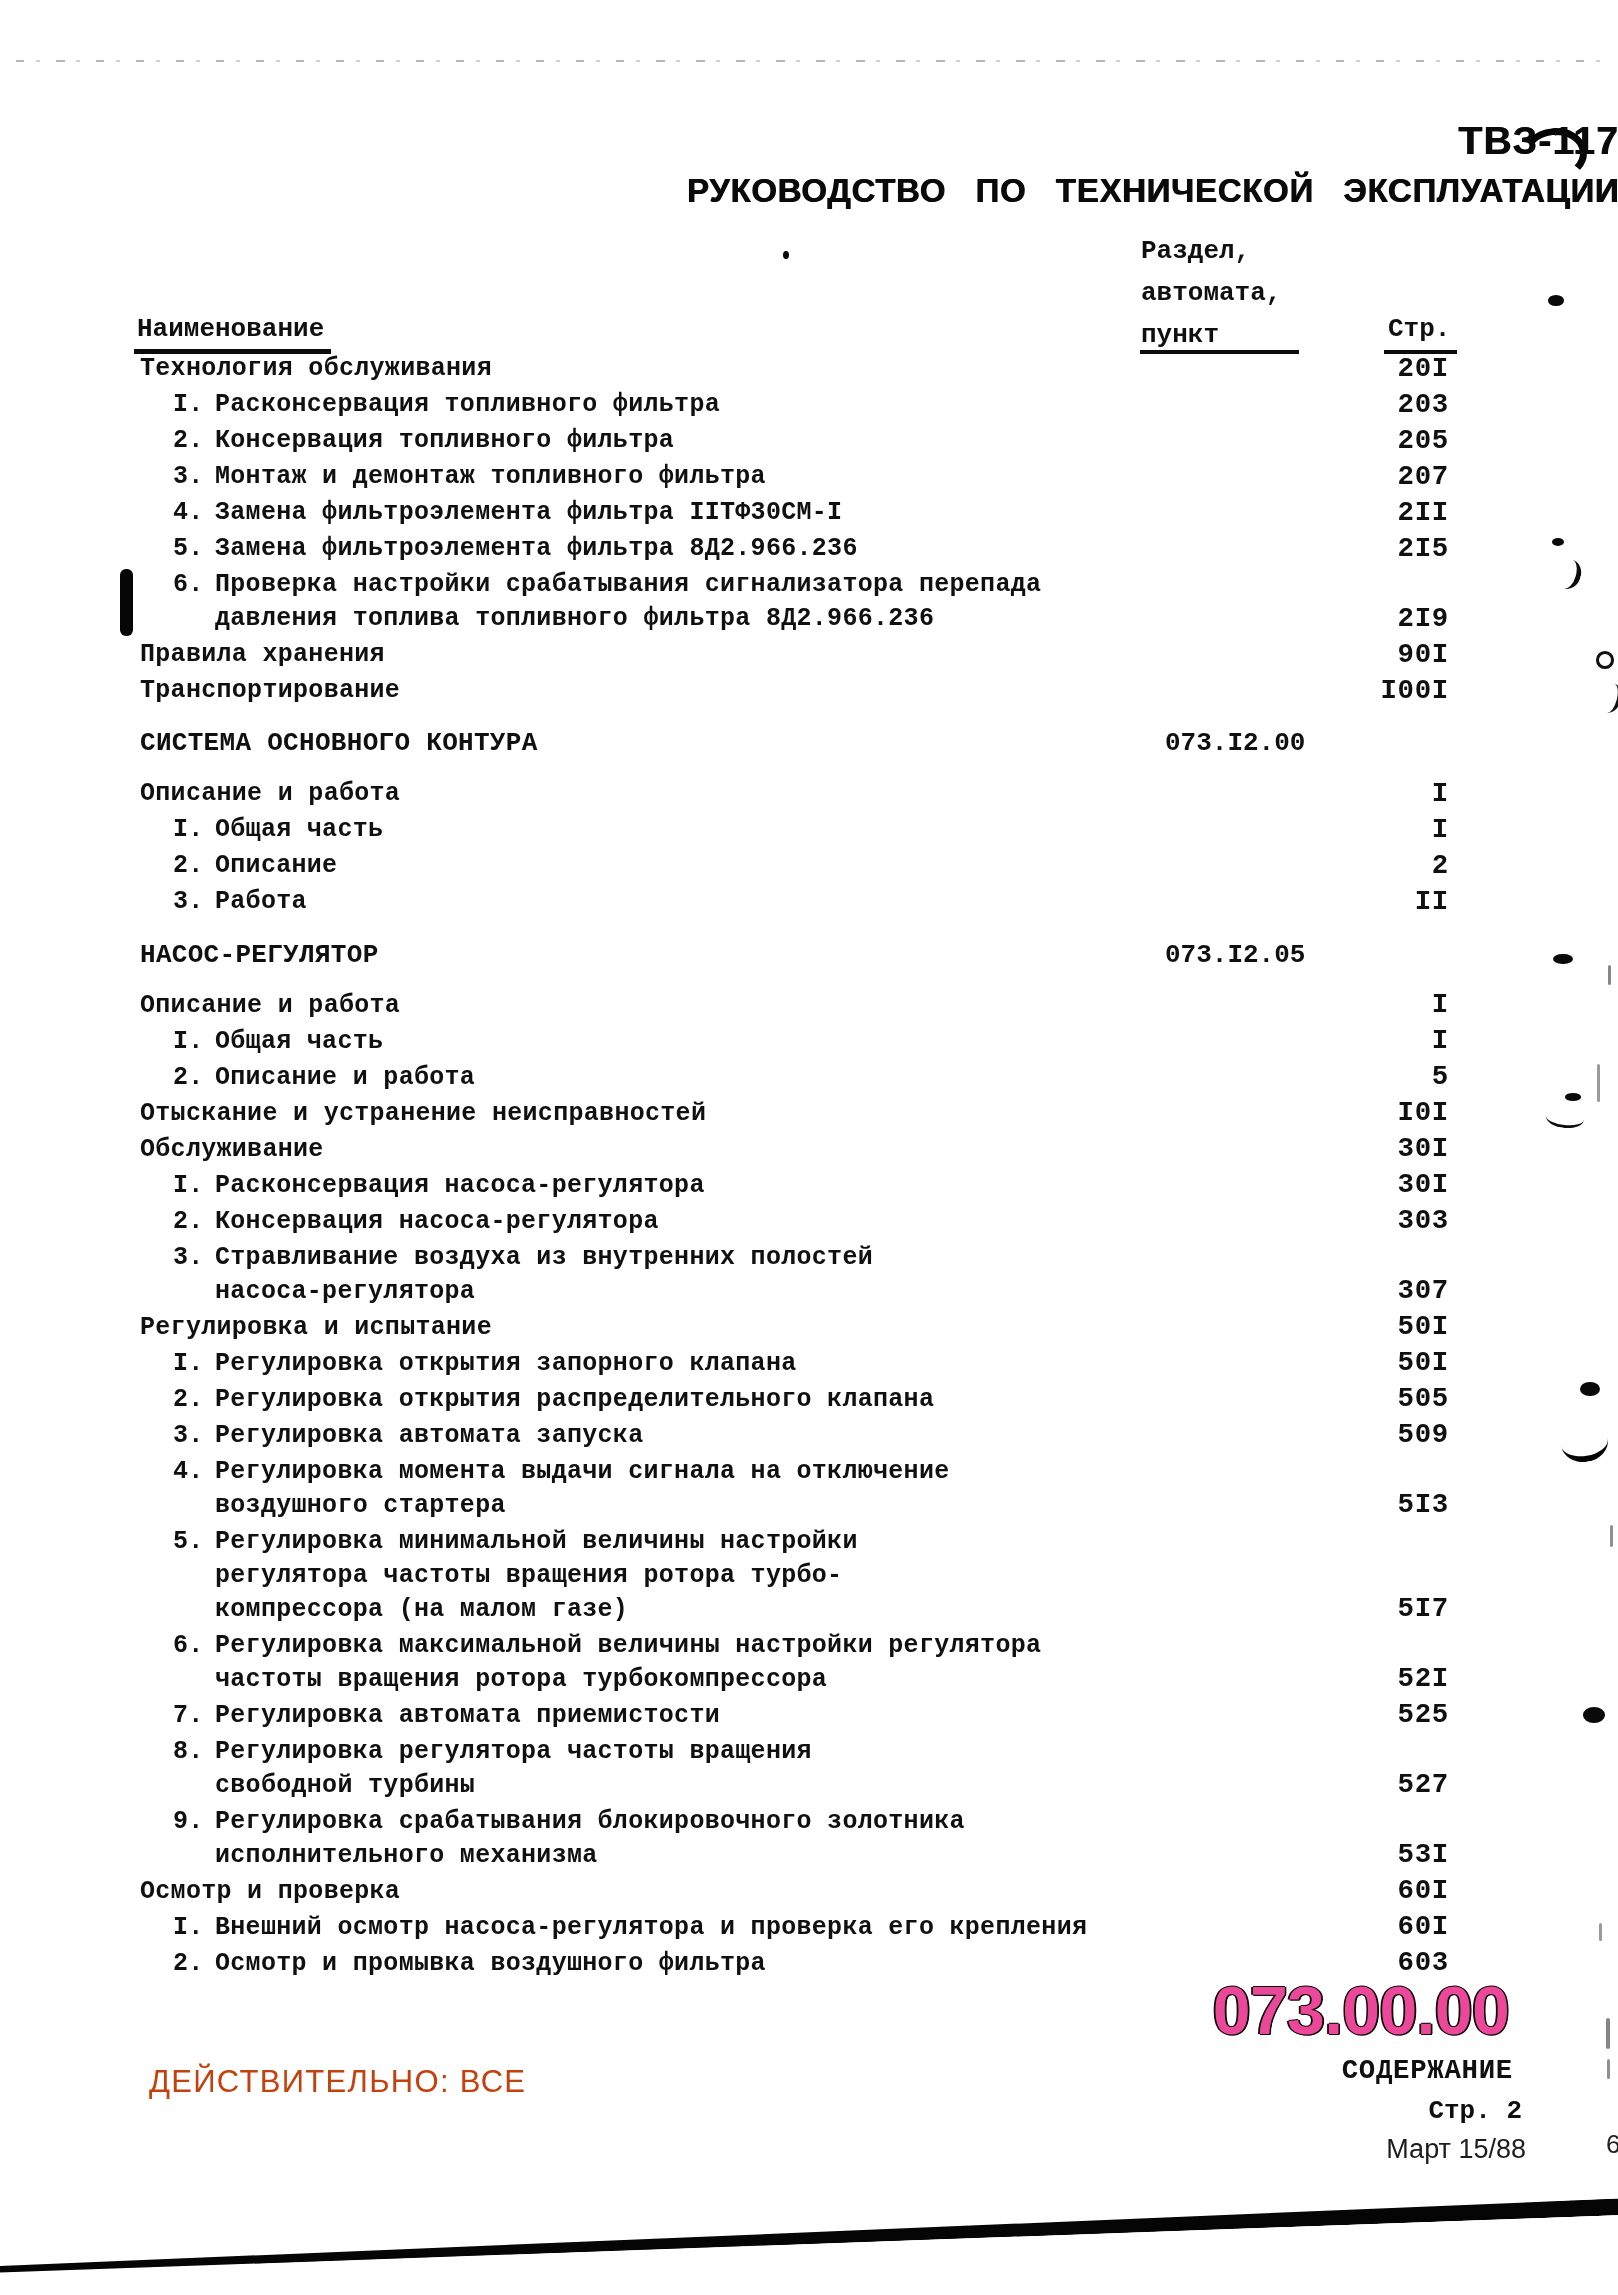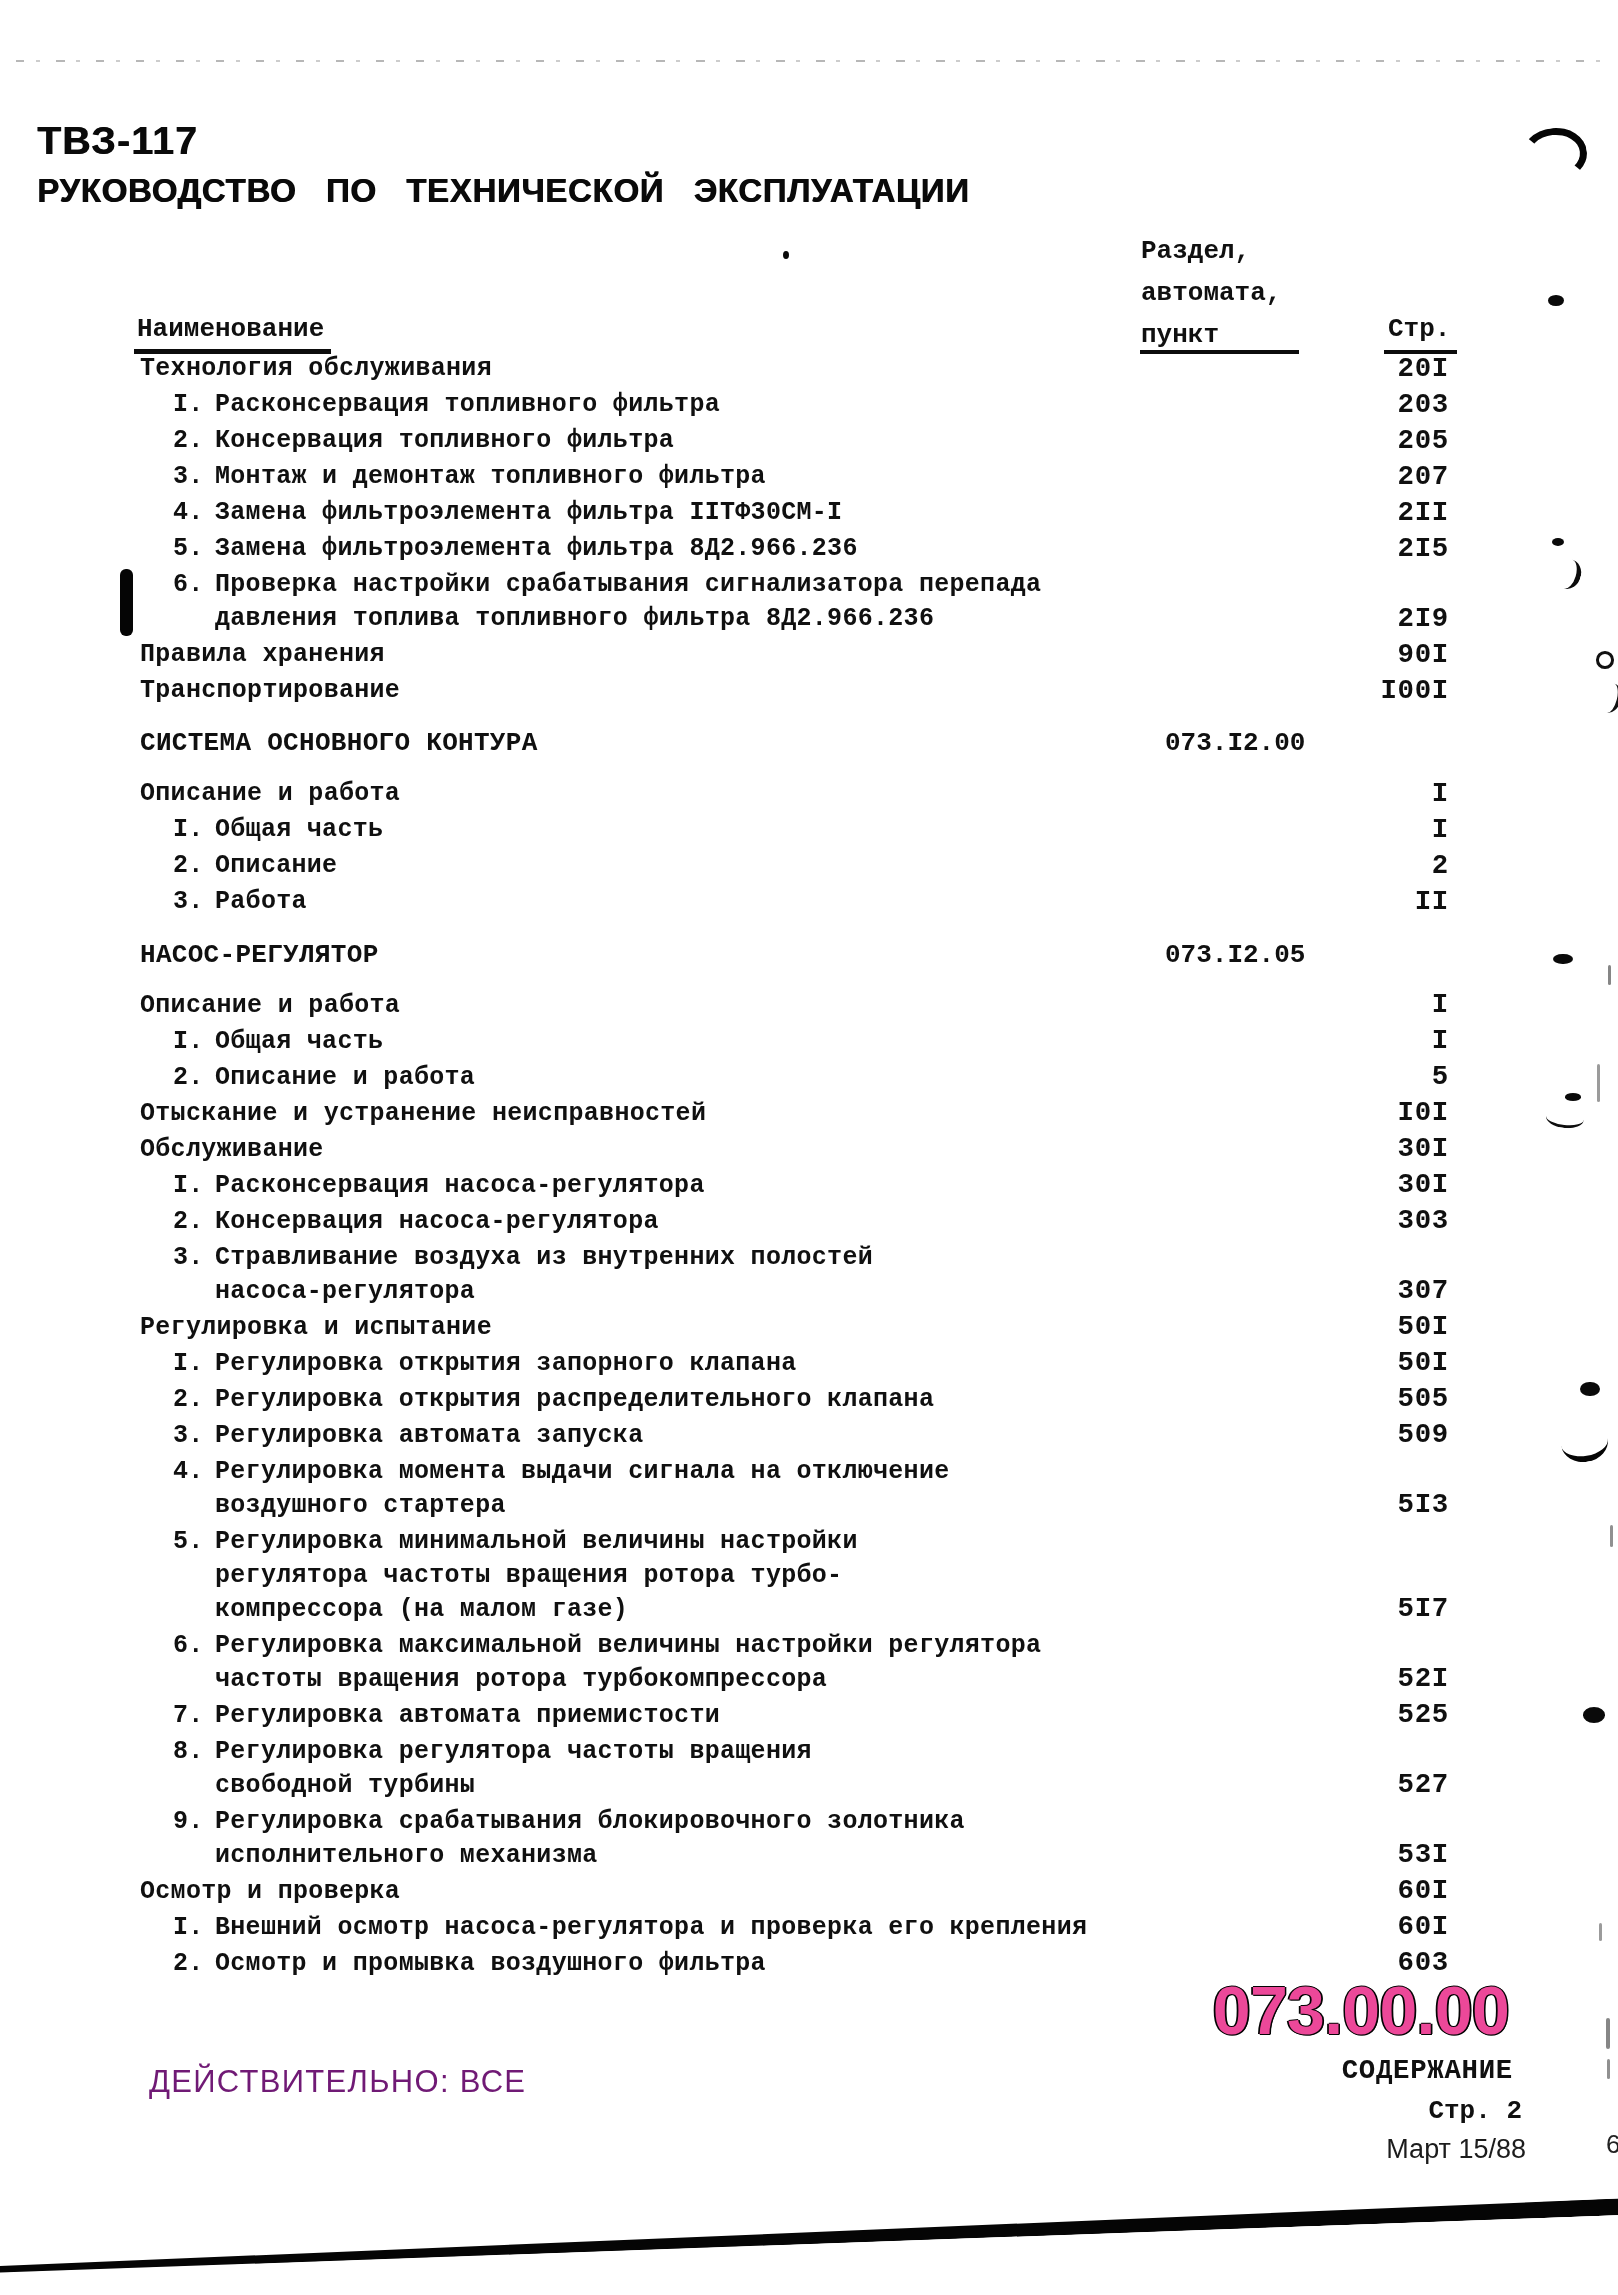--- a/index.html
+++ b/index.html
@@ -30,21 +30,21 @@
   .curl.wave-mid{left:1546px;top:1108px;width:38px;height:17px;border-bottom:3.9px solid #0e0e0e;transform:rotate(6deg);}
   .curl.open-b{left:1561px;top:1423px;width:47px;height:33px;border-bottom:6.5px solid #050505;transform:rotate(-9deg);}
   .ring{position:absolute;border:3.3px solid #111;border-radius:50%;background:transparent;}
   .revbar{position:absolute;left:-19.6px;top:1.3px;width:13px;height:67px;background:#050505;border-radius:5.9px;}
   .bottom-line{
     position:absolute;left:-19.6px;top:2257px;width:1677px;height:17px;background:#050505;
     transform:rotate(-2.05deg);transform-origin:left center;
     clip-path:polygon(0 58%,100% 0,100% 100%,0 96%);
   }
   
-  .title-block{position:absolute;left:0;top:0;width:1619px;text-align:left;padding-left:37px;box-sizing:border-box;}
+  .title-block{position:absolute;left:0;top:0;width:1619px;text-align:right;padding-left:37px;box-sizing:border-box;}
   .doc-code{
     position:relative;margin-top:119px;
     font-family:"Liberation Sans","DejaVu Sans",sans-serif;
     font-weight:700;font-size:39px;letter-spacing:1.3px;color:#0a0a0a;
     text-shadow:0.8px 0 0 #0a0a0a;
   }
   .doc-title{
     position:relative;margin-top:9.1px;
     font-family:"Liberation Sans","DejaVu Sans",sans-serif;
     font-weight:700;font-size:33px;letter-spacing:0.7px;word-spacing:19.6px;color:#0a0a0a;
@@ -64,21 +64,21 @@
   .toc-line{font-weight:700;font-size:25px;line-height:34px;white-space:nowrap;letter-spacing:0.3px;}
   .toc-entry.chapter .toc-line{font-size:26px;}
   .toc-line.indent{padding-left:75px;}
   .toc-num{position:absolute;left:33px;font-weight:700;font-size:25px;}
   .toc-section{position:absolute;left:1025px;top:0;font-weight:700;font-size:26px;line-height:34px;}
   .toc-page{position:absolute;right:0;bottom:1.3px;font-weight:700;font-size:27.4px;line-height:33px;letter-spacing:0.7px;}
   
   .effectivity{
     position:absolute;left:149px;top:2064px;
     font-family:"Liberation Sans","DejaVu Sans",sans-serif;
-    font-weight:400;font-size:31px;letter-spacing:1.3px;color:#701a75;
+    font-weight:400;font-size:31px;letter-spacing:1.3px;color:#c2410c;
   }
   .chapter-code{
     position:absolute;right:110px;top:1971px;
     font-family:"Liberation Sans","DejaVu Sans",sans-serif;
     font-weight:700;font-size:68px;letter-spacing:-0.7px;color:#ec4899;
     text-shadow:1.7px 0 0 #040404,-1.7px 0 0 #040404,0 1.3px 0 #040404,0 -1.3px 0 #040404,1.2px 1.2px 0 #040404;
   }
   .doc-section{position:absolute;right:106px;top:2055px;font-weight:700;font-size:27.4px;letter-spacing:0.7px;}
   .page-label{position:absolute;right:97px;top:2096px;font-weight:700;font-size:26px;}
   .footer-date{

